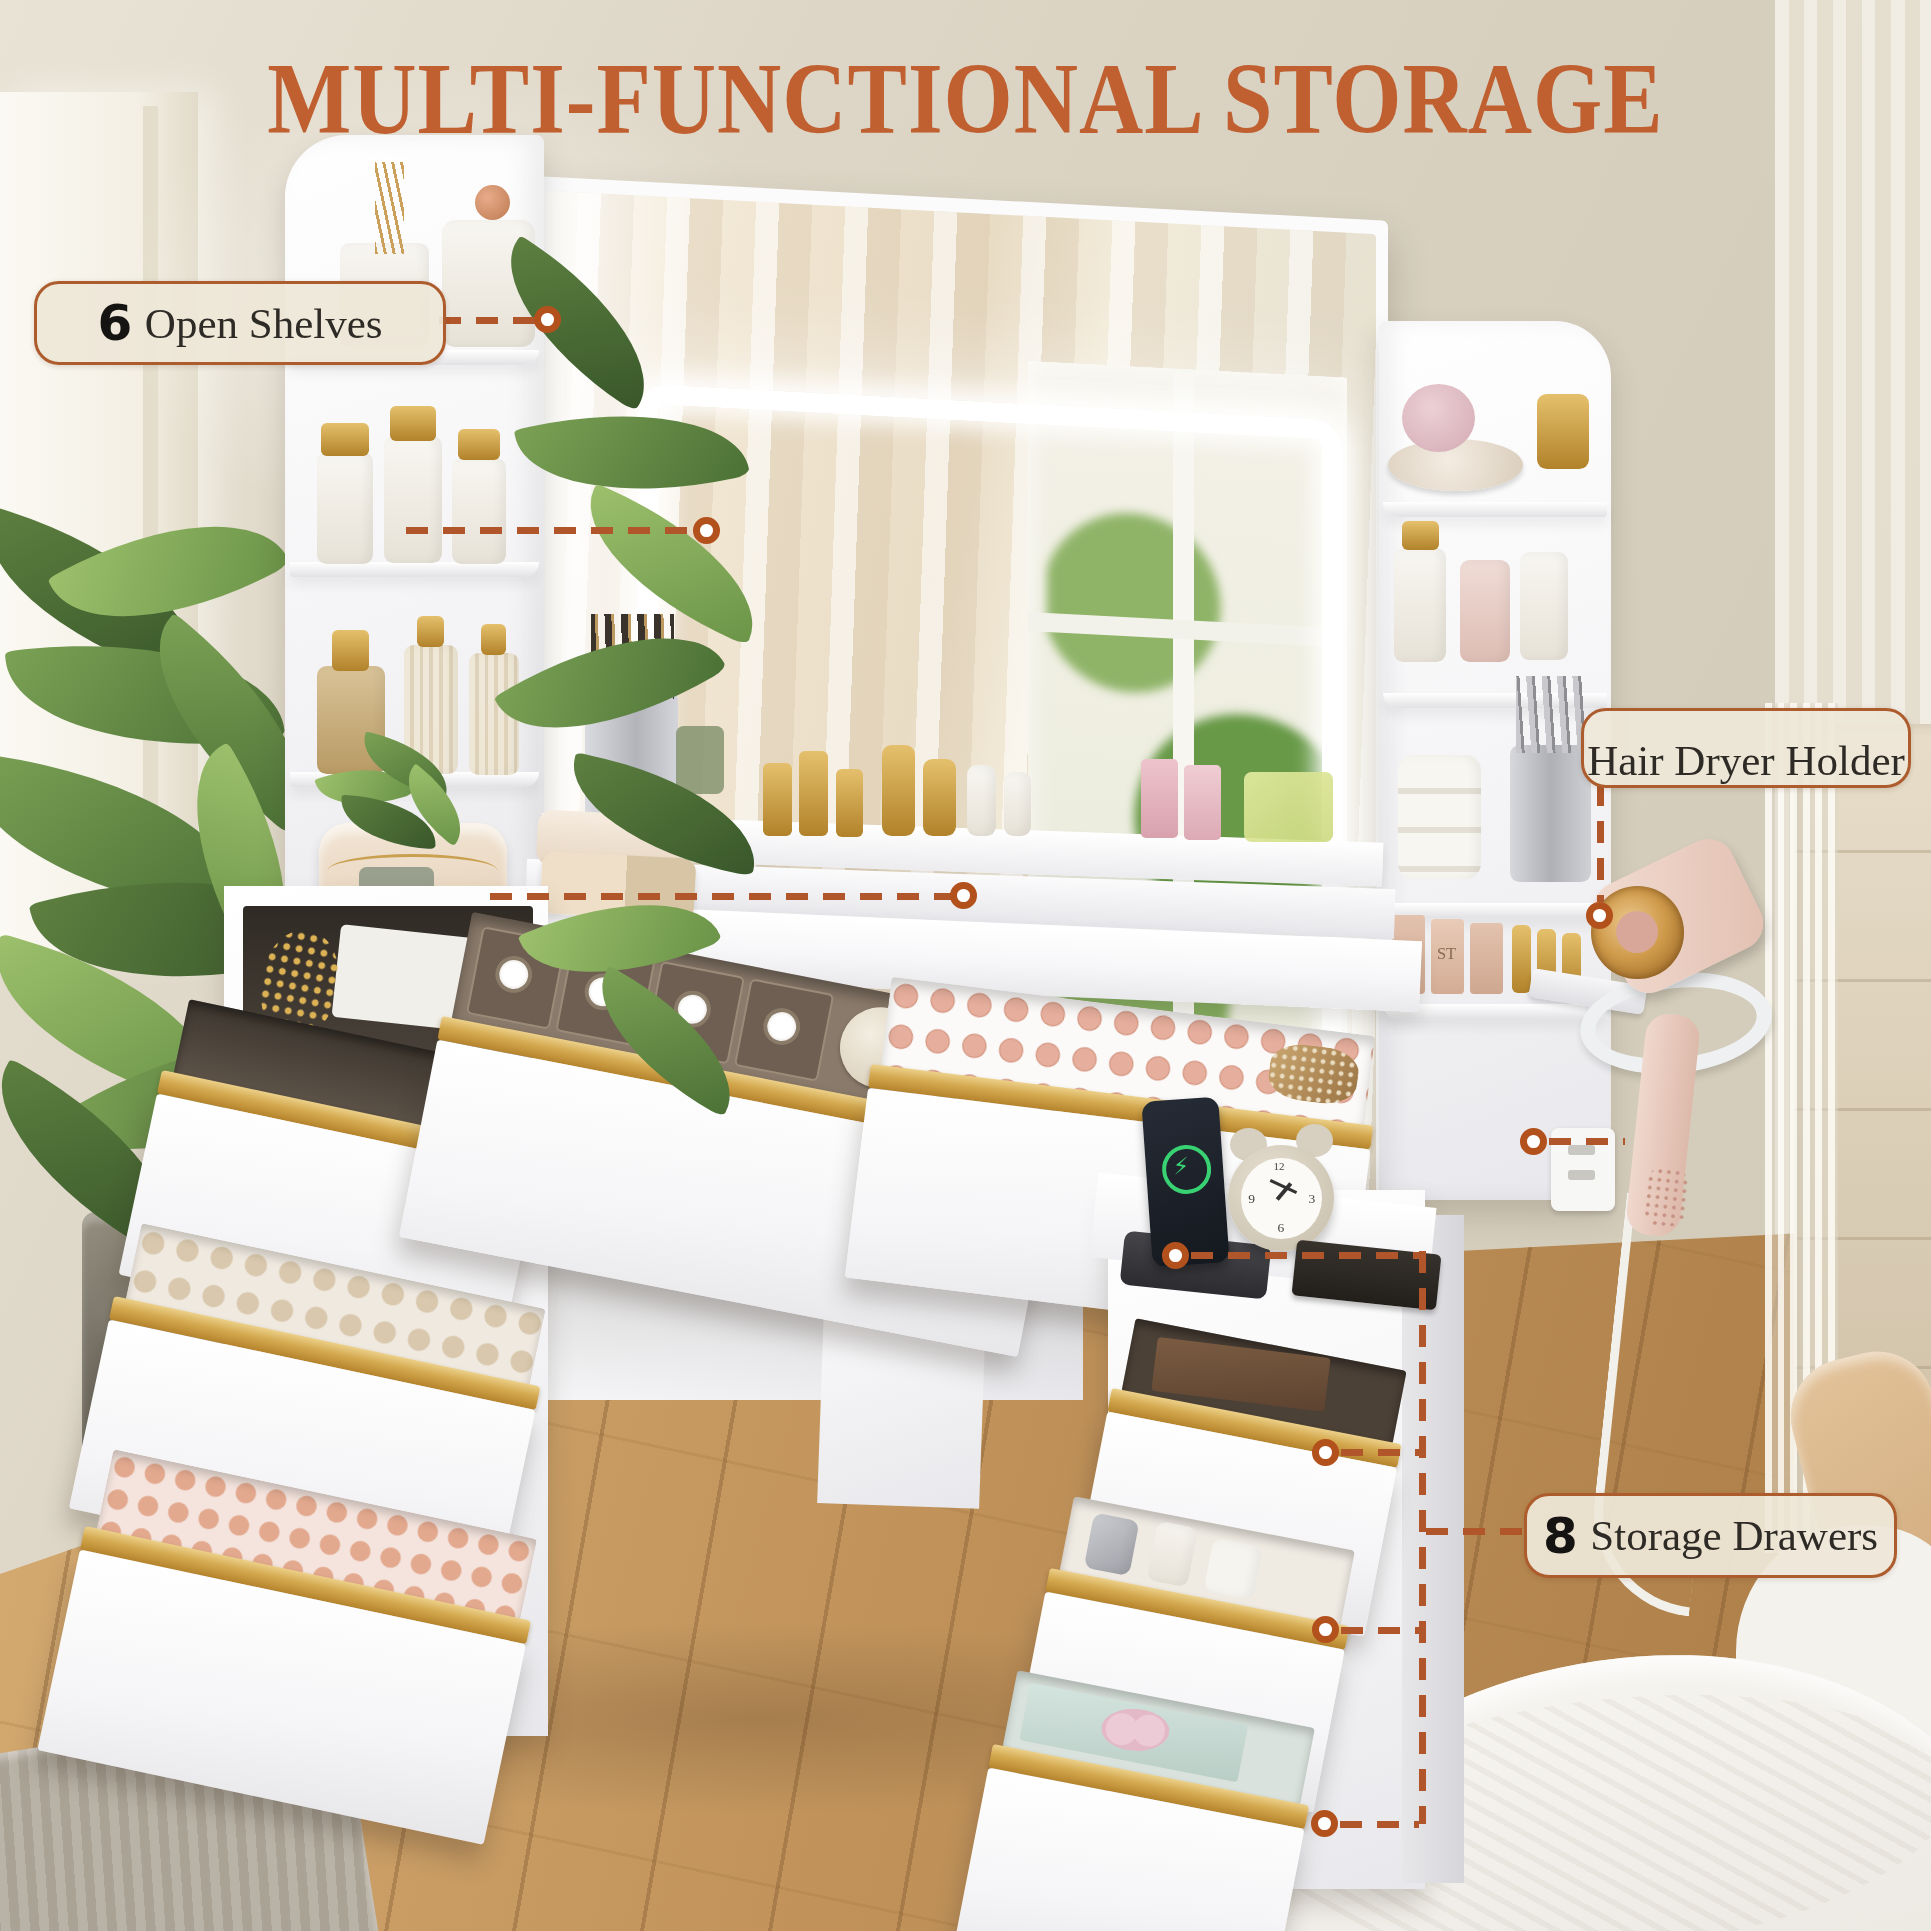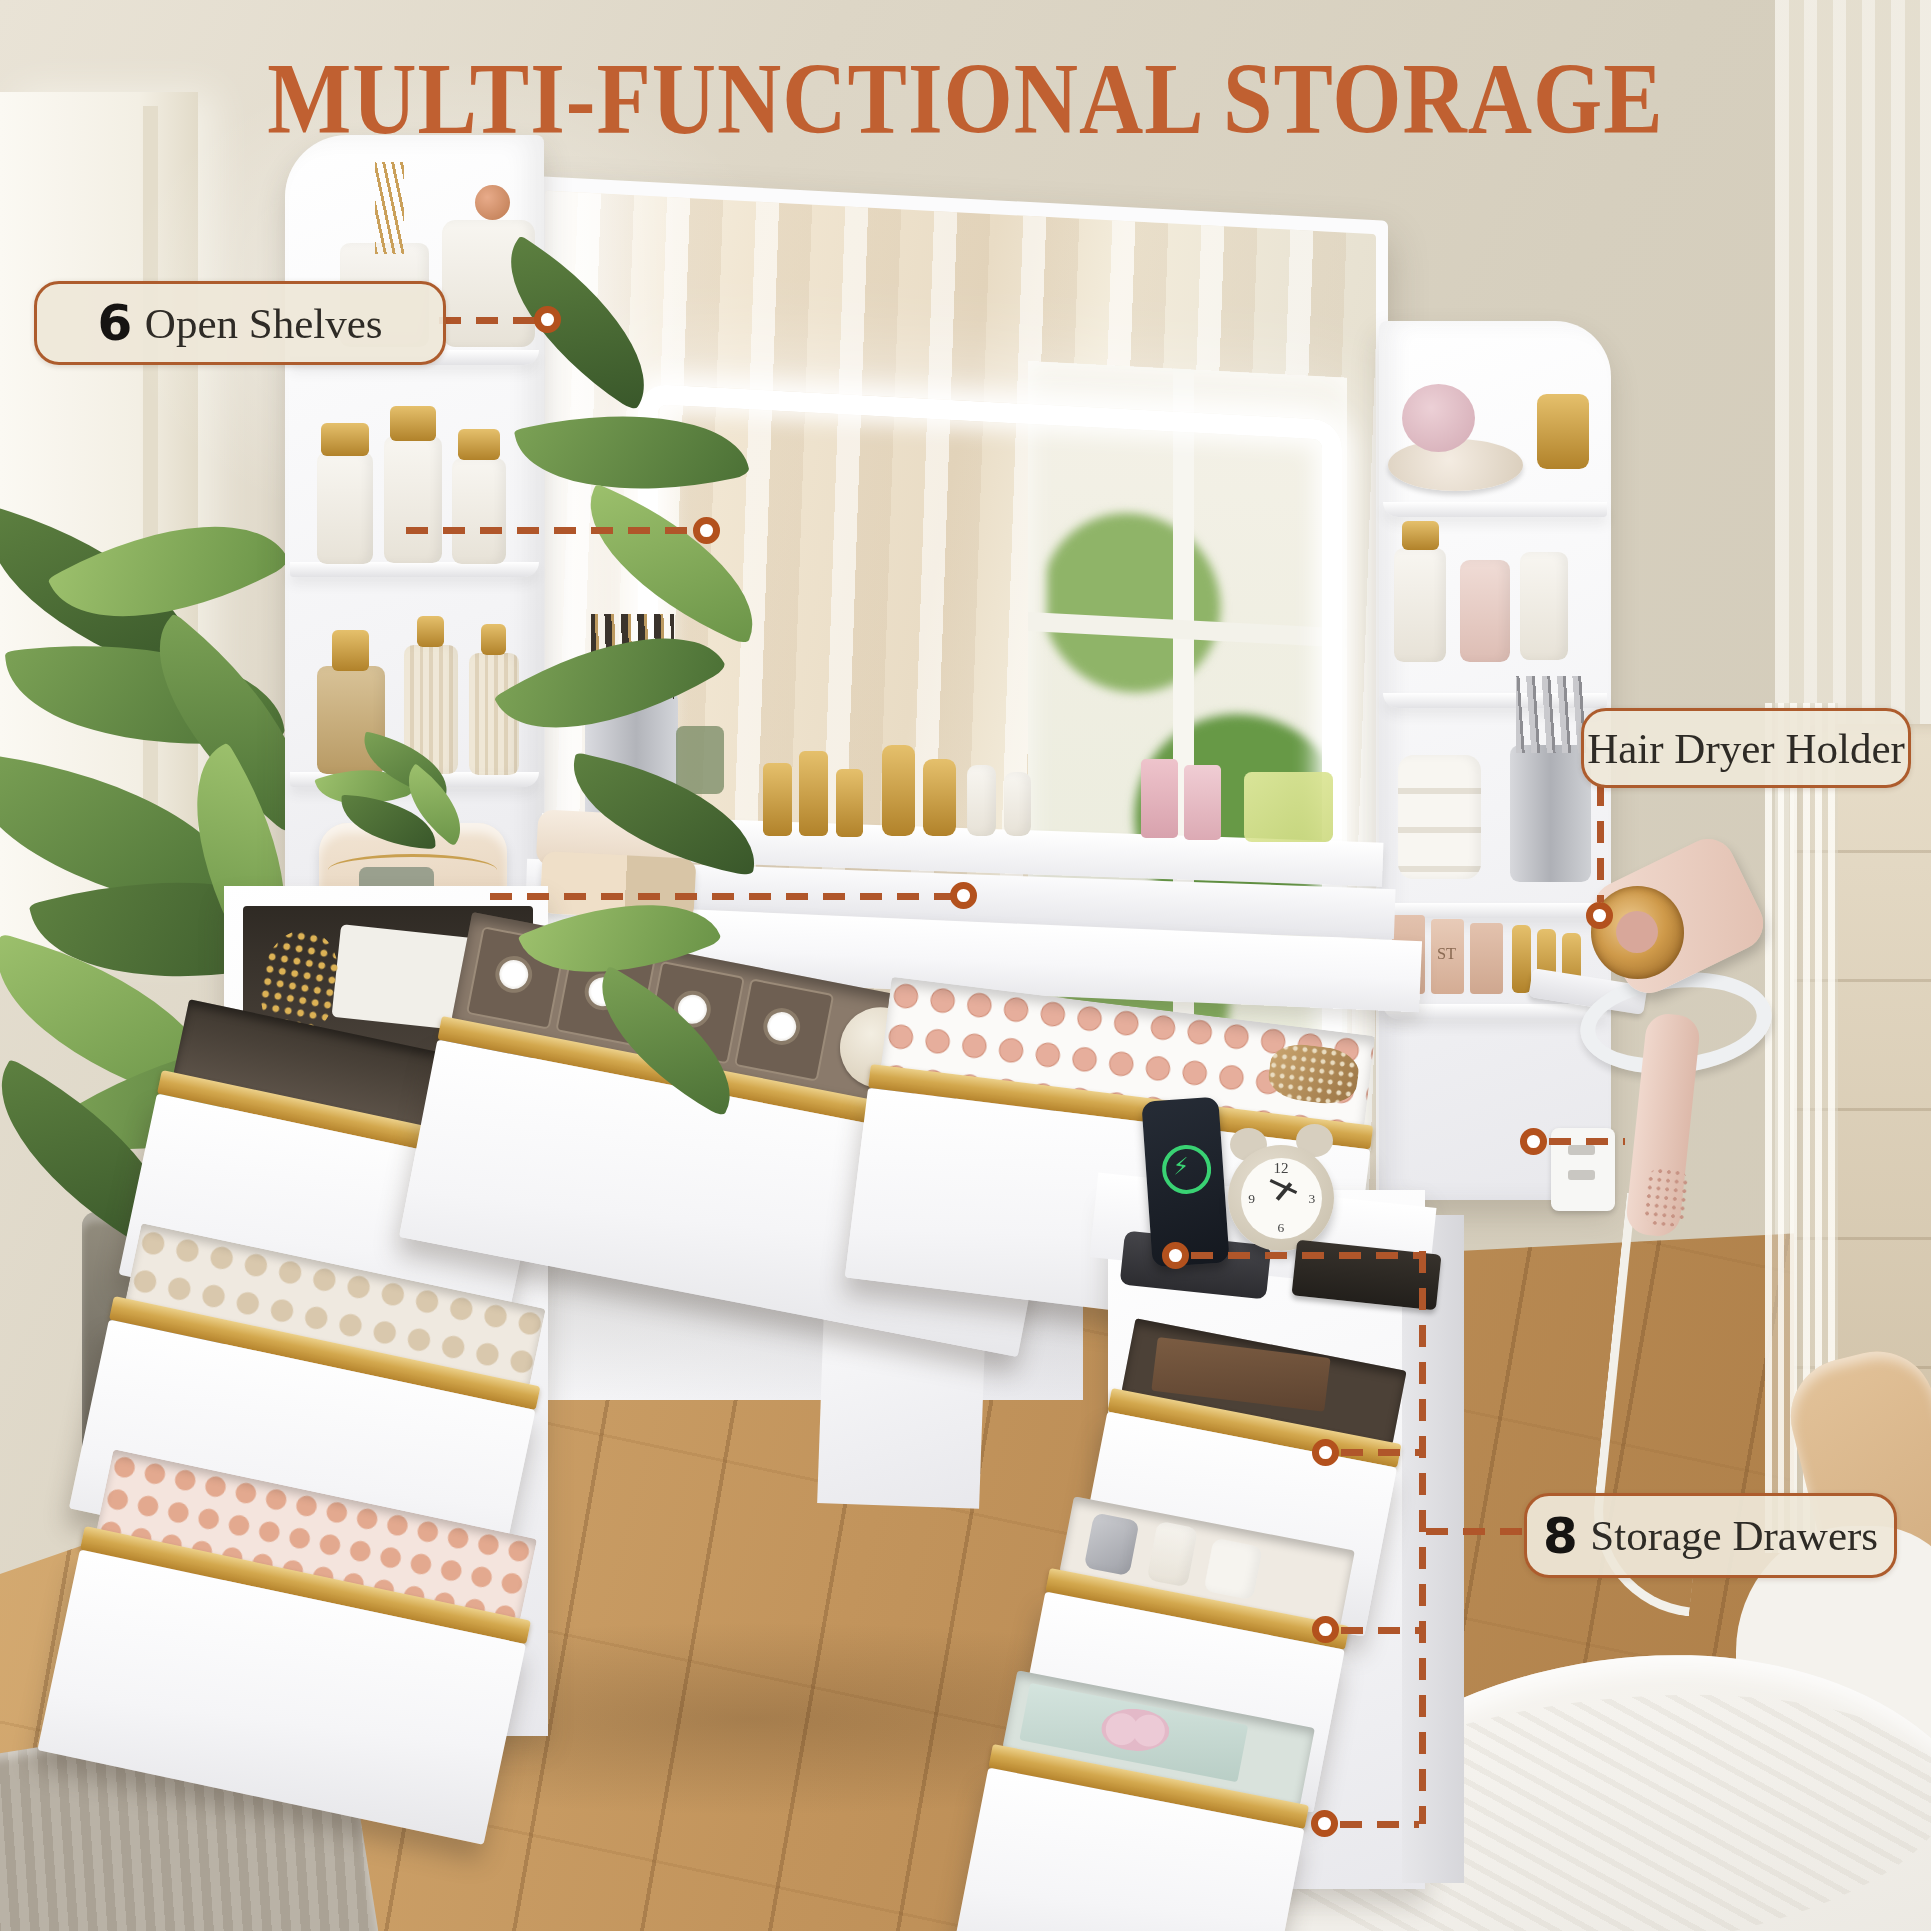--- a/index.html
+++ b/index.html
@@ -293,21 +293,21 @@
     <div class="abs" style="left:16.4px;top:46px;width:41px;height:41px;border:4.8px solid #39d273;border-radius:50%;"></div>
     <span class="abs" style="left:27px;top:54px;font-size:23px;color:#39d273;font-family:'DejaVu Sans',sans-serif;">⚡</span>
   </div>
 
   <div class="abs" style="left:1228px;top:1128px;width:108px;height:145px;">
     <div class="abs" style="left:1.9px;top:0;width:37px;height:33px;border-radius:50%;background:#d7cfbf;"></div>
     <div class="abs" style="left:68px;top:-3.9px;width:37px;height:33px;border-radius:50%;background:#d7cfbf;"></div>
     <div class="abs" style="left:0;top:17.4px;width:106px;height:106px;border-radius:50%;
          background:radial-gradient(circle at 40% 35%,#e6dfd1,#c6bda9);box-shadow:0 7.7px 9.7px rgba(0,0,0,.2);"></div>
     <div class="abs" style="left:12.6px;top:30px;width:81px;height:81px;border-radius:50%;background:#fbfaf6;">
-      <span class="abs" style="left:33px;top:1.9px;font-size:15px;color:#444;">12</span>
+      <span class="abs" style="left:33px;top:1.9px;font-size:11px;color:#444;">12</span>
       <span class="abs" style="left:68px;top:33px;font-size:13.5px;color:#444;">3</span>
       <span class="abs" style="left:37px;top:62px;font-size:13.5px;color:#444;">6</span>
       <span class="abs" style="left:7.7px;top:33px;font-size:13.5px;color:#444;">9</span>
       <div class="abs" style="left:41px;top:23px;width:3.9px;height:21px;background:#333;transform:rotate(40deg);"></div>
       <div class="abs" style="left:41px;top:13.5px;width:2.9px;height:29px;background:#333;transform:rotate(115deg);"></div>
     </div>
   </div>
   <div class="abs" style="left:1294px;top:1247px;width:145px;height:56px;border-radius:5.8px;transform:rotate(6deg);
        background:linear-gradient(180deg,#37322c,#221f1b);box-shadow:0 3.9px 5.8px rgba(0,0,0,.25);"></div>
 
@@ -382,21 +382,21 @@
   <div class="hdash" style="left:1426px;top:1528px;width:98px;"></div>
   <div class="marker" style="left:1312px;top:1616px;"></div>
   <div class="hdash" style="left:1341px;top:1627px;width:78px;"></div>
   <div class="marker" style="left:1311px;top:1810px;"></div>
   <div class="hdash" style="left:1340px;top:1821px;width:79px;"></div>
 
   <div class="callout" style="left:34px;top:281px;width:406px;height:78px;">
     <span class="num">6</span>
     <span class="txt">Open Shelves</span>
   </div>
-  <div class="callout" style="left:1581px;top:708px;width:324px;height:74px;">
+  <div class="callout" style="left:1581px;top:708px;width:324px;height:74px;align-items:flex-end;">
     <span class="num"></span>
     <span class="txt">Hair Dryer Holder</span>
   </div>
   <div class="callout" style="left:1524px;top:1493px;width:367px;height:79px;">
     <span class="num">8</span>
     <span class="txt">Storage Drawers</span>
   </div>
 
   <div class="abs" style="left:0;top:41px;width:1931px;text-align:center;
               font-family:'Liberation Serif',serif;font-weight:700;font-size:89px;letter-spacing:1px;

